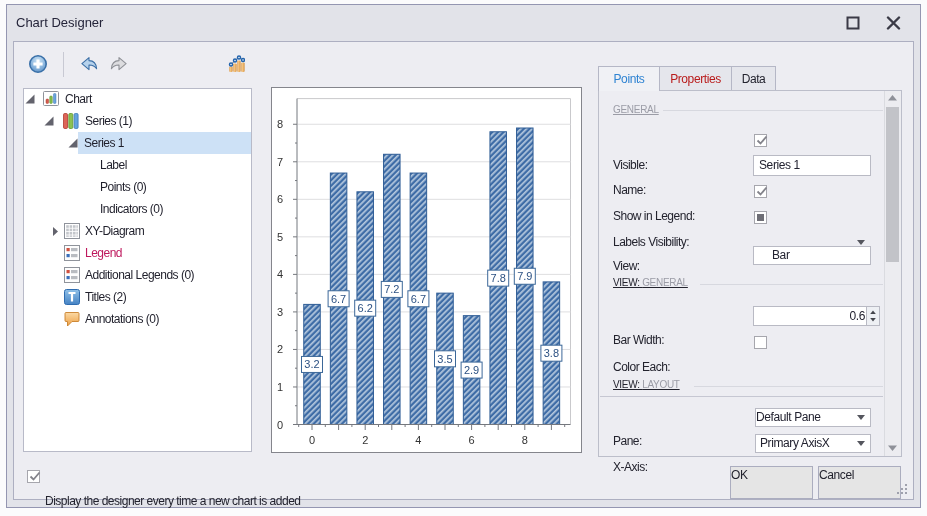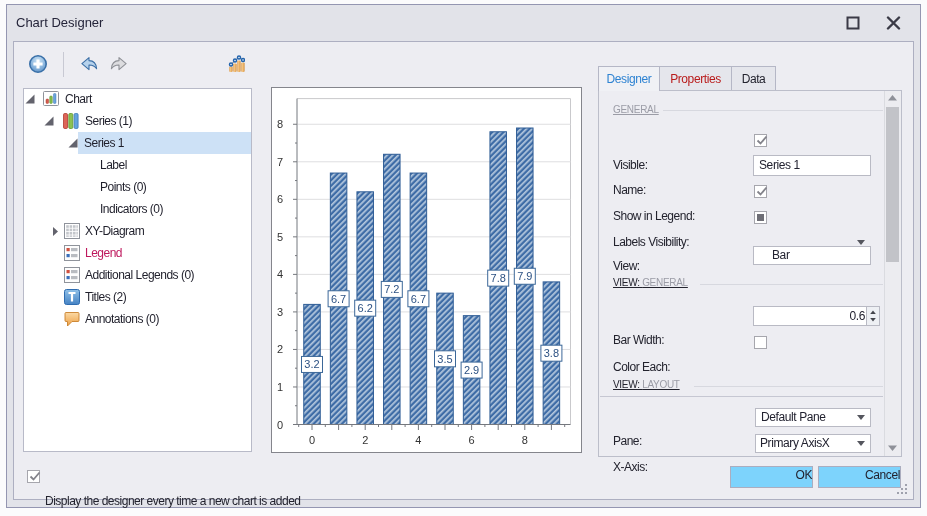--- a/index.html
+++ b/index.html
@@ -12,21 +12,21 @@
   .chartpanel { left:271px; top:87px; width:311px; height:366px; background:#fff; border:1px solid #84858c; }
   .trow { position:absolute; height:22px; font-size:12px; letter-spacing:-0.5px; color:#1f1f2b; line-height:22px; white-space:nowrap; }
   .sel { position:absolute; left:78px; top:132px; width:173px; height:22px; background:#cde1f6; }
   .lbl { position:absolute; font-size:12px; letter-spacing:-0.5px; color:#23232e; white-space:nowrap;margin-top:24px; }
   .gray { color:#9b9ca6; }
   .hline { position:absolute; height:1px; background:#d7d8df; }
   .cb { position:absolute; width:13px; height:13px; background:#fff; border:1px solid #a6a6ad; }
   .input { position:absolute; background:#fff; border:1px solid #b9bac4; font-size:12px; letter-spacing:-0.4px; color:#222230; }
   .combo-arrow { position:absolute; width:0; height:0; border-left:4px solid transparent; border-right:4px solid transparent; border-top:5px solid #55565e; }
   .tab { position:absolute; top:66px; height:24px; border:1px solid #b5b7c6; border-bottom:none; font-size:12px; letter-spacing:-0.4px; text-align:center; line-height:24px; }
-  .btn { position:absolute; top:466px; width:83px; height:22px; background:#7dd3fc; border:1px solid #abadbf; font-size:12px; letter-spacing:-0.4px; color:#23232e; text-align:right; line-height:17px; }
+  .btn { position:absolute; top:466px; width:83px; height:33px; background:#e5e5e5; border:1px solid #abadbf; font-size:12px; letter-spacing:-0.4px; color:#23232e; text-align:left; line-height:17px; }
   .sechead { position:absolute; font-size:10px; letter-spacing:-0.3px;text-decoration:underline; }
 </style>
 </head>
 <body>
 <div class="abs win"></div>
 <div class="abs title">Chart Designer</div>
 
 <svg class="abs" style="left:846px;top:16px" width="14" height="14" viewBox="0 0 14 14">
     <rect x="1.5" y="1.5" width="11" height="11" fill="none" stroke="#3a3a46" stroke-width="2"></rect>
   </svg>
@@ -251,21 +251,21 @@
     </g>
   <g>
       <rect x="268.90" y="257.19" width="21" height="16" fill="#fff" stroke="#3c6899" stroke-width="1"></rect>
       <text x="279.40" y="269.19" font-size="11" fill="#2c5183" text-anchor="middle">3.8</text>
     </g>
 </svg>
 
 <div class="abs" style="left:598px;top:90px;width:304px;height:367px;border:1px solid #bcbeca;background:#ededf2"></div>
 <div class="tab" style="left:659px;width:73px;background:#e5e6ec;color:#b91c1c">Properties</div>
 <div class="tab" style="left:731px;width:45px;background:#e5e6ec;color:#23232e">Data</div>
-<div class="tab" style="left:598px;width:62px;height:25px;background:#f0f1f5;color:#2e83d2">Designer</div>
+<div class="tab" style="left:598px;width:62px;height:25px;background:#f0f1f5;color:#2e83d2">Points</div>
 
 <div class="abs sechead gray" style="left:613px;top:104px">GENERAL</div>
 <div class="hline" style="left:663px;top:110px;width:220px"></div>
 <div class="abs lbl" style="left:613px;top:134px">Visible:</div>
 <div class="abs lbl" style="left:613px;top:159px">Name:</div>
 <div class="abs lbl" style="left:613px;top:185px">Show in Legend:</div>
 <div class="abs lbl" style="left:613px;top:211px">Labels Visibility:</div>
 <div class="abs lbl" style="left:613px;top:235px">View:</div>
 <div class="abs cb" style="left:754px;top:134px"></div>
 <svg class="abs" style="left:755px;top:134px" width="14" height="13" viewBox="0 0 14 13">
@@ -290,21 +290,21 @@
     <polygon points="6,3.5 8.8,7 3.2,7" fill="#44454c"></polygon>
     <polygon points="6,14.5 8.8,11 3.2,11" fill="#44454c"></polygon>
   </svg>
 <div class="abs lbl" style="left:613px;top:336px">Color Each:</div>
 <div class="abs cb" style="left:754px;top:336px"></div>
 
 <div class="abs sechead" style="left:613px;top:379px;color:#23232e">VIEW: <span class="gray">LAYOUT</span></div>
 <div class="hline" style="left:694px;top:386px;width:189px"></div>
 <div class="abs" style="left:600px;top:396px;width:283px;height:1px;background:#c6c7d2"></div>
 <div class="abs lbl" style="left:613px;top:410px">Pane:</div>
-<div class="input" style="left:755px;top:408px;width:116px;height:19px;line-height:17px;padding-left:5px">Default Pane</div>
+<div class="input" style="left:755px;top:408px;width:116px;height:19px;line-height:17px;">Default Pane</div>
 <div class="combo-arrow" style="left:857px;top:415px"></div>
 <div class="abs lbl" style="left:613px;top:436px">X-Axis:</div>
 <div class="input" style="left:755px;top:434px;width:116px;height:19px;line-height:17px;padding-left:4px">Primary AxisX</div>
 <div class="combo-arrow" style="left:857px;top:441px"></div>
 
 <div class="abs" style="left:884px;top:91px;width:17px;height:365px;background:#ececf0;border-left:1px solid #dadbe0"></div>
 <div class="abs" style="left:886px;top:107px;width:13px;height:155px;background:#c2c3c8"></div>
 <svg class="abs" style="left:887px;top:94px" width="11" height="8" viewBox="0 0 11 8">
     <polygon points="5.5,1 10,6.5 1,6.5" fill="#8f9199"></polygon>
   </svg>

